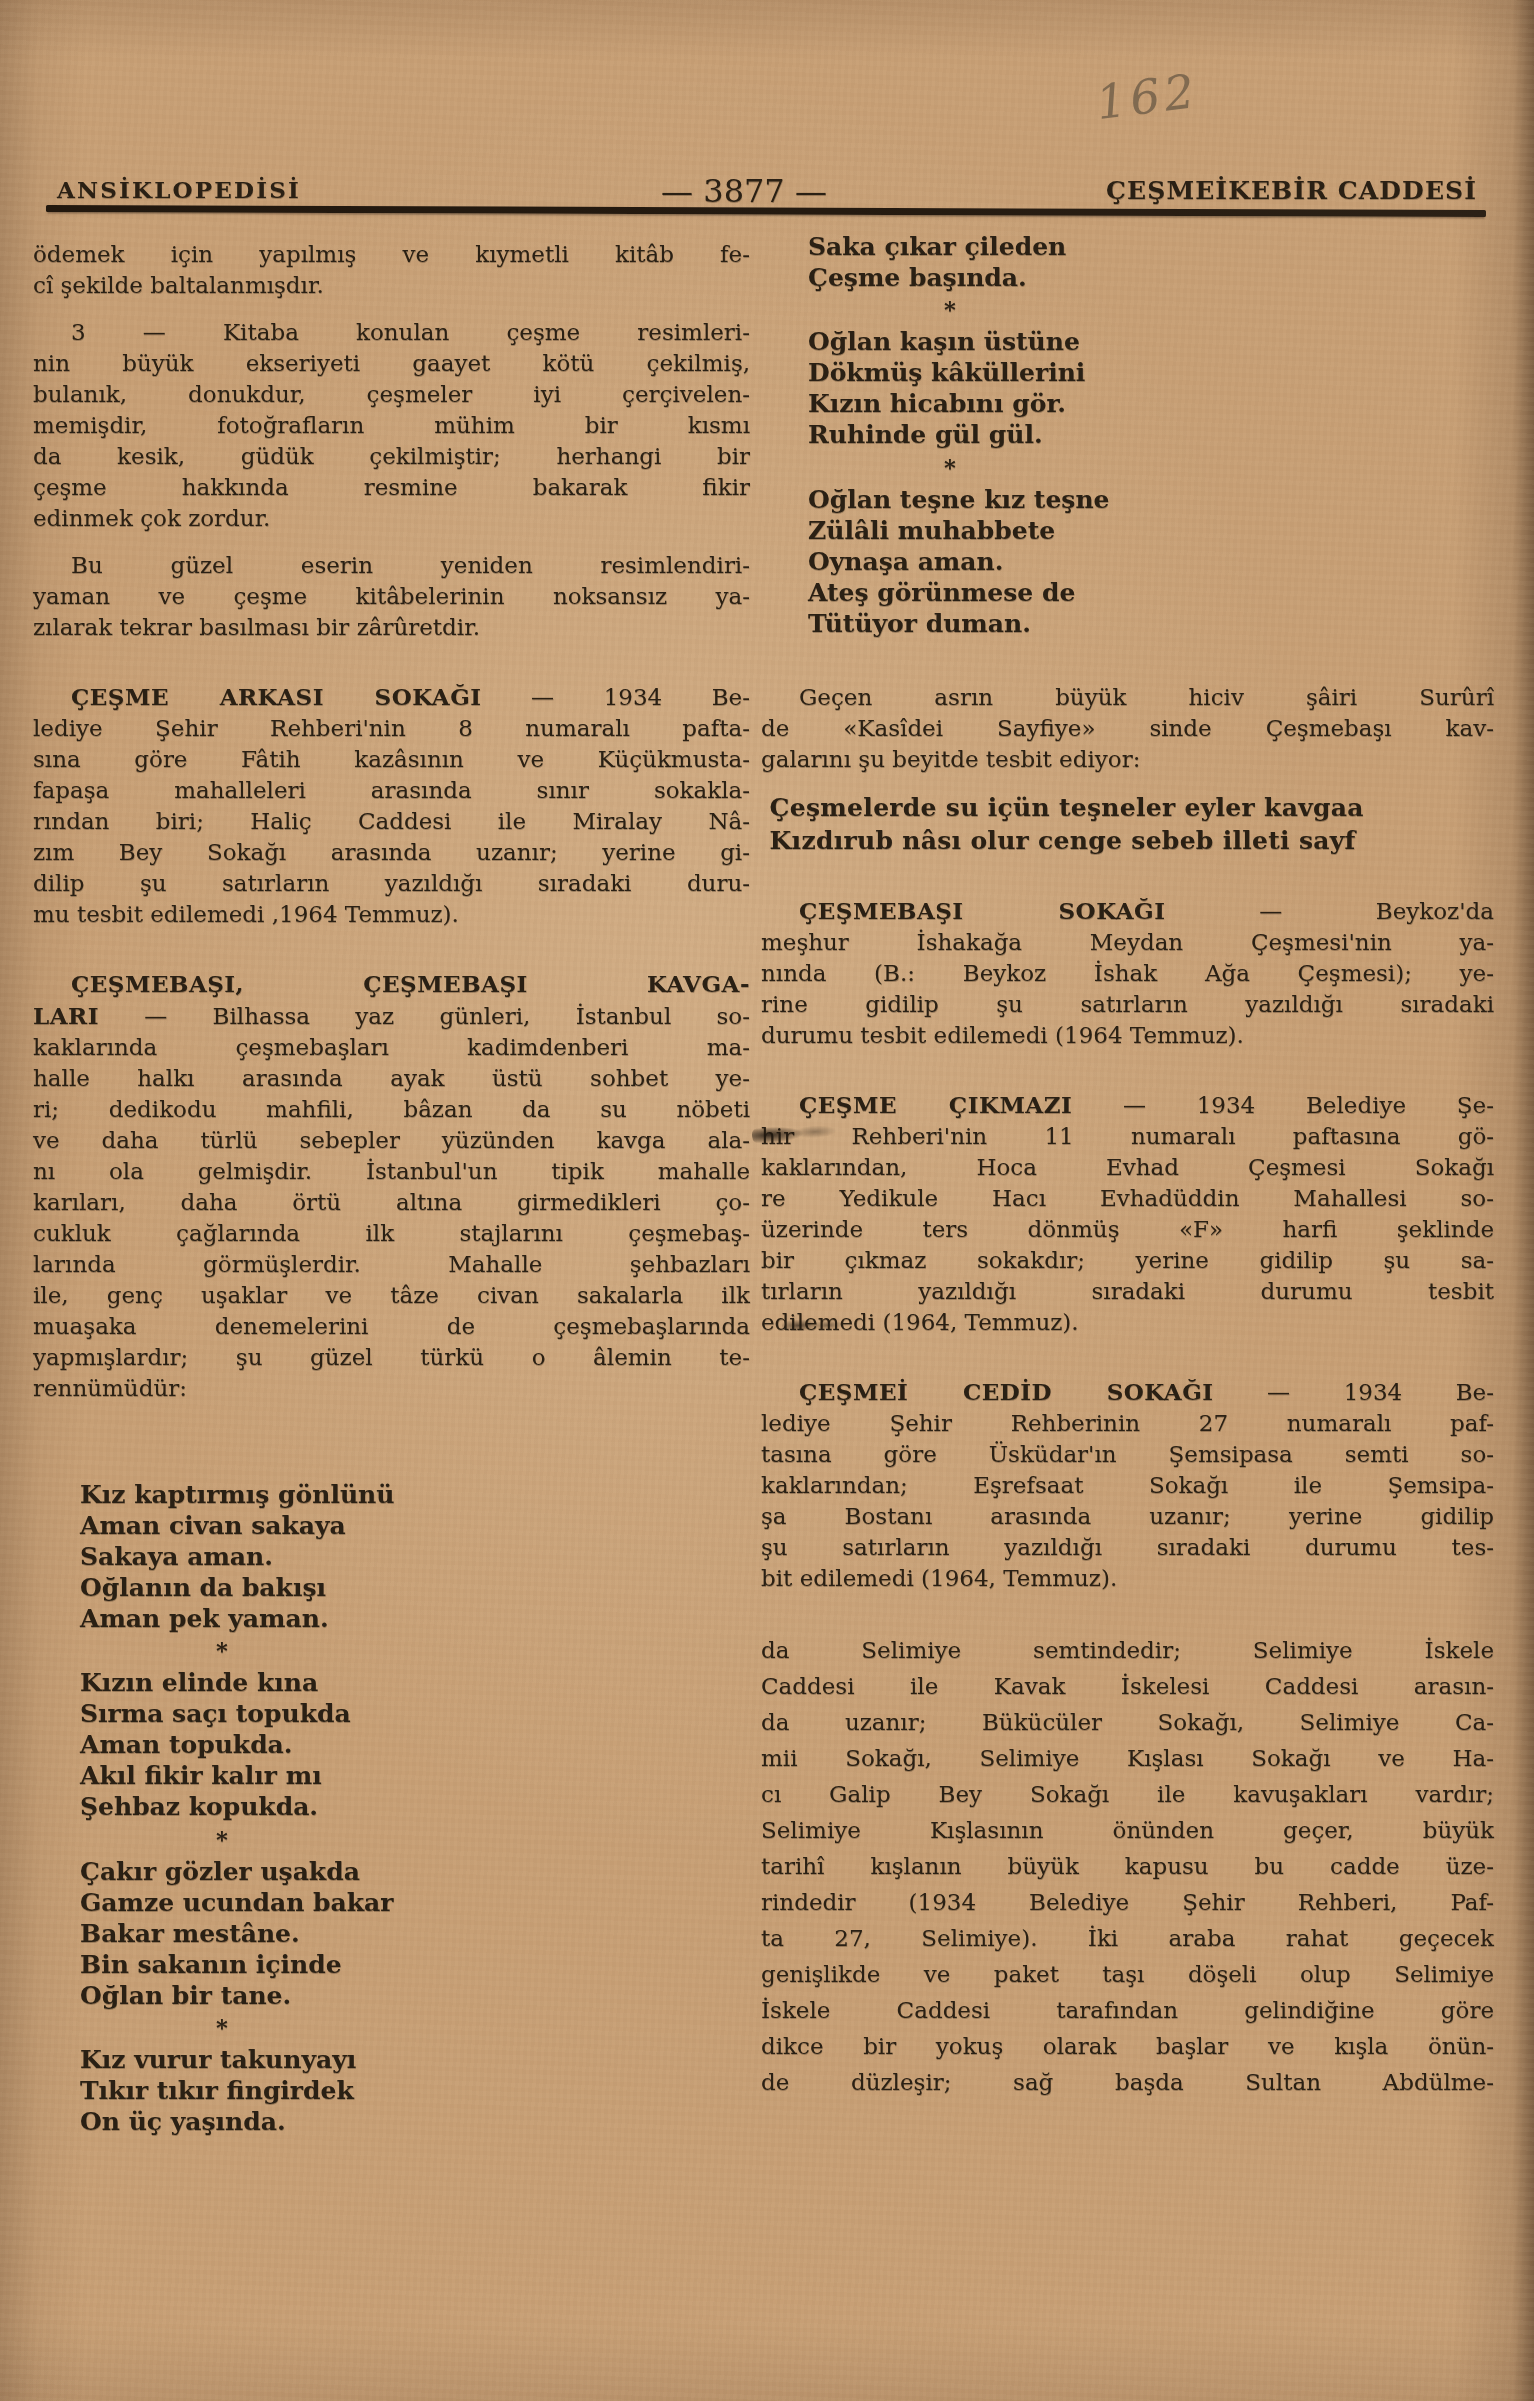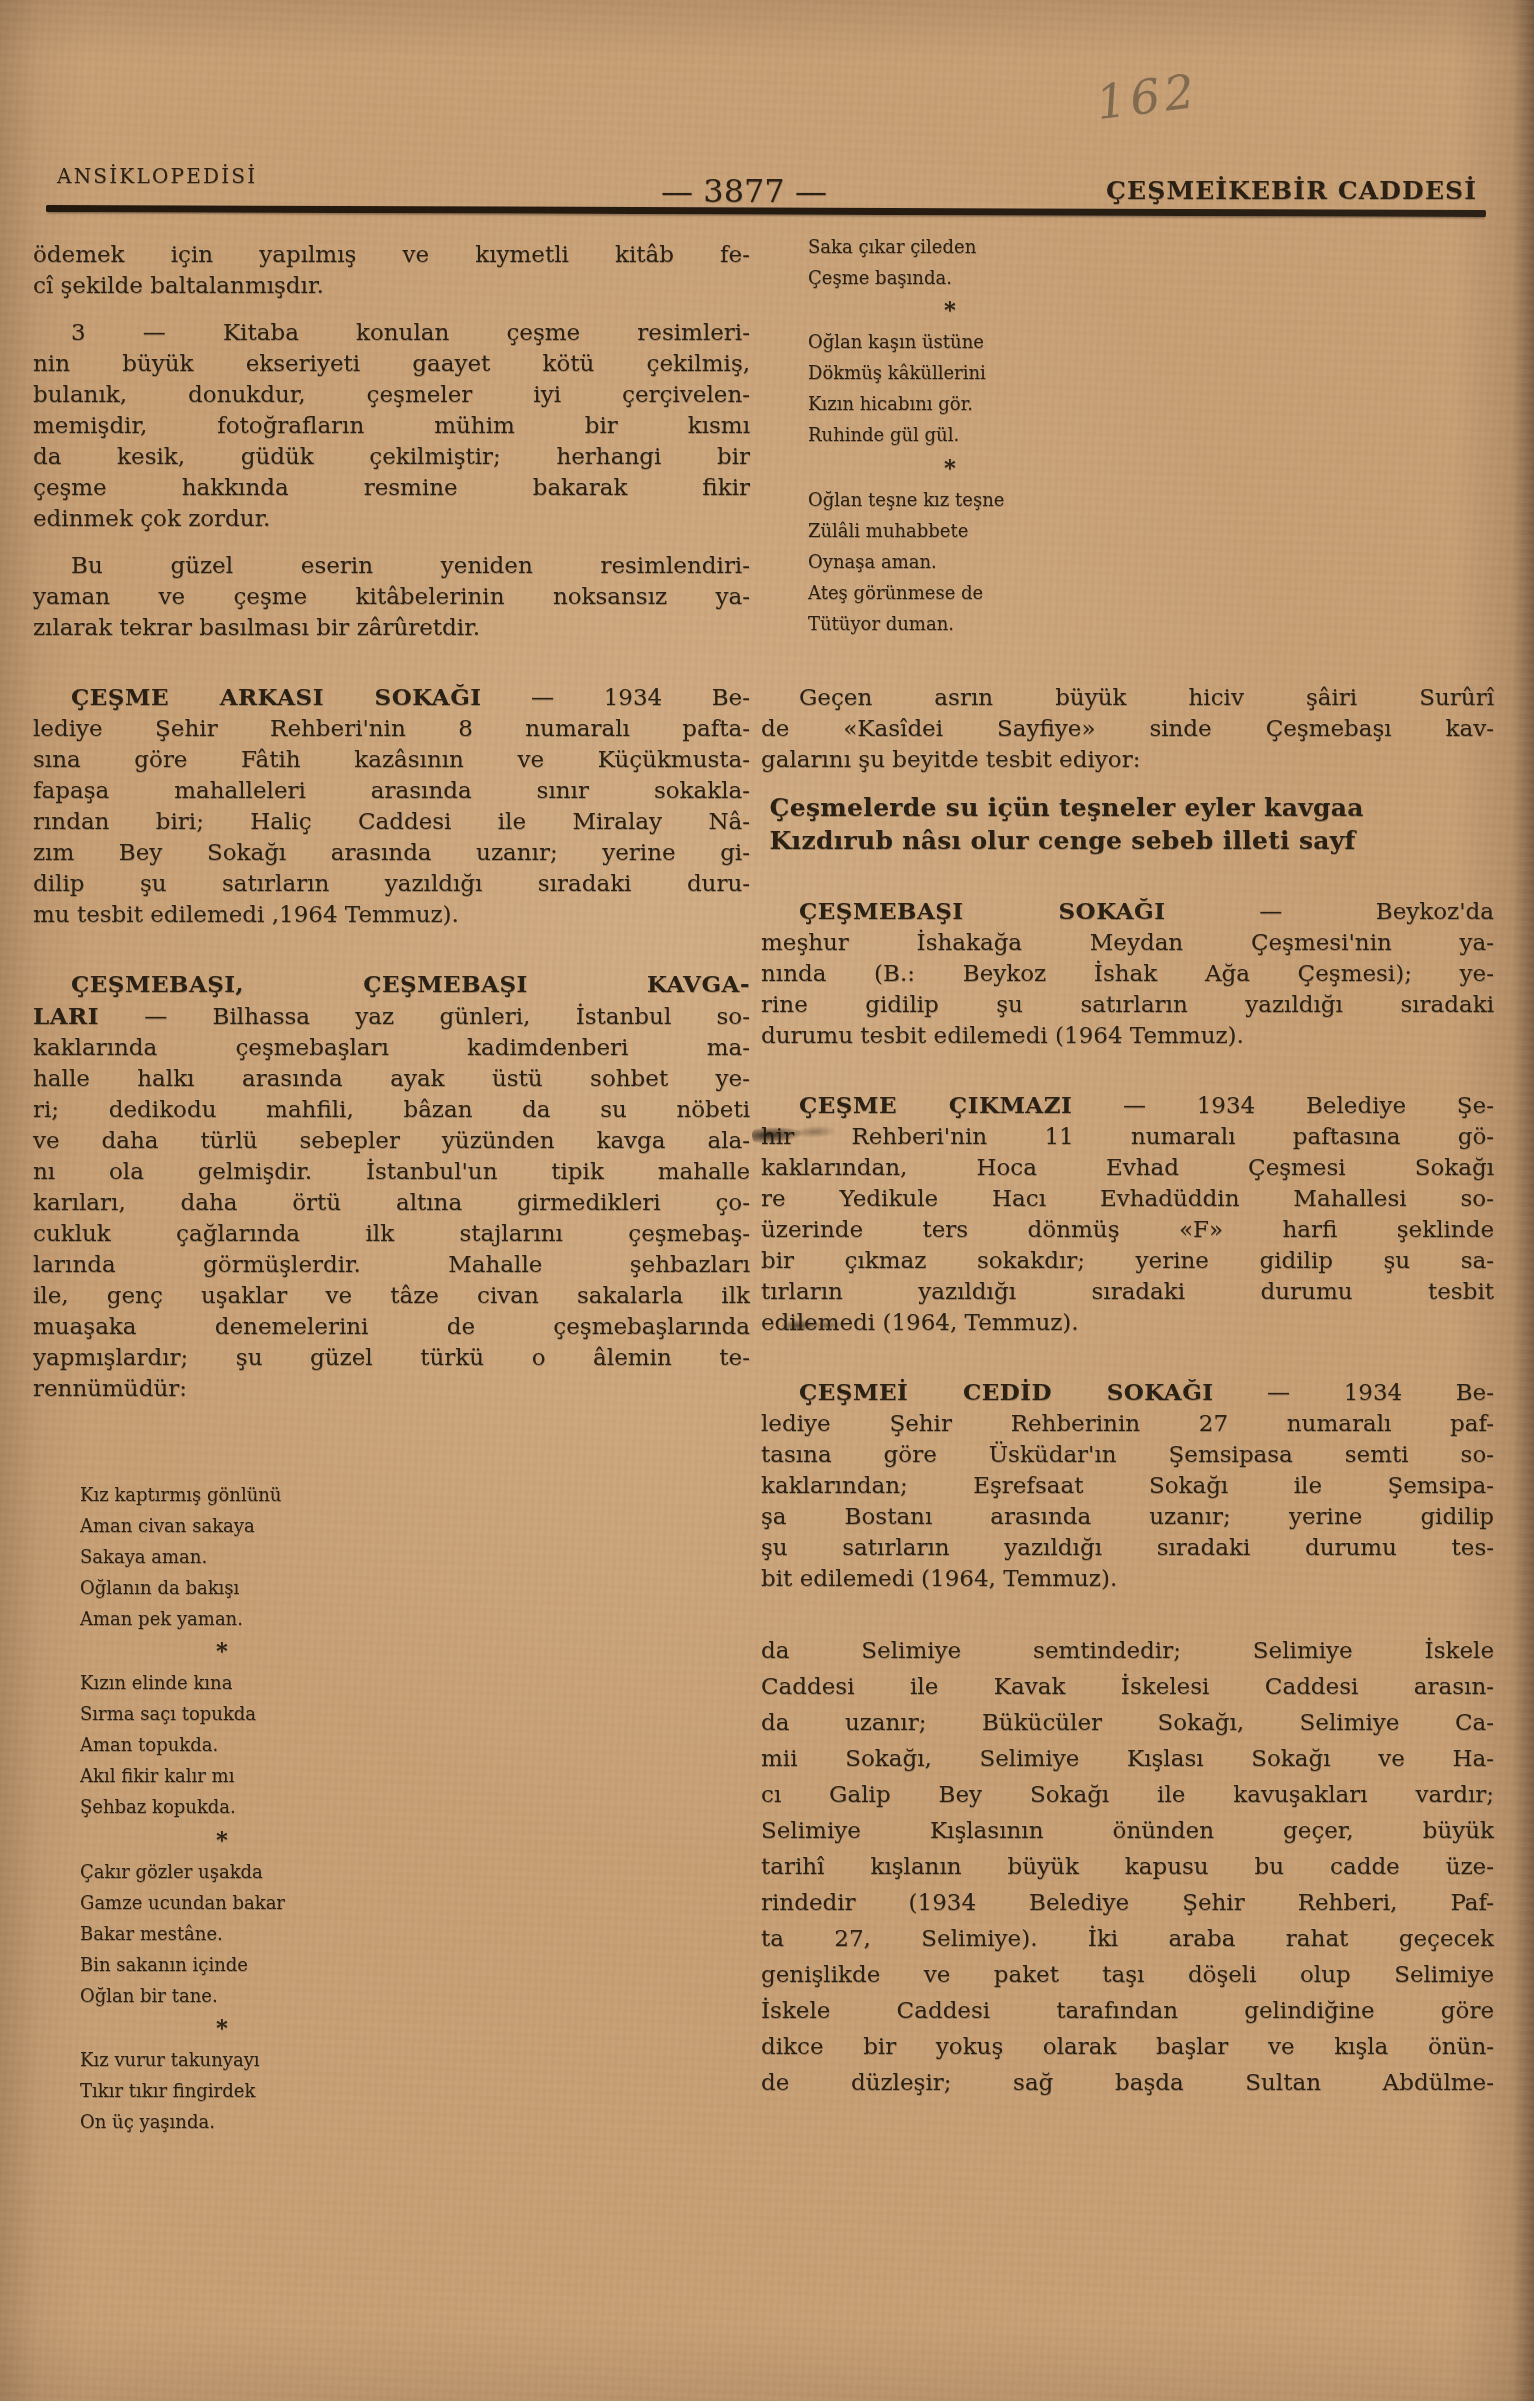--- a/index.html
+++ b/index.html
@@ -22,21 +22,21 @@
     background:
       repeating-linear-gradient(93deg, rgba(120,90,60,0.045) 0 3.8px, rgba(0,0,0,0) 3.8px 7px),
       repeating-linear-gradient(2deg, rgba(232,208,172,0.05) 0 4.8px, rgba(0,0,0,0) 4.8px 9.2px);
   }
   .handwritten{
     position:absolute;left:1096px;top:69px;
     font-size:47px;font-style:italic;letter-spacing:4.3px;
     color:rgba(112,94,72,0.82);transform:rotate(-7deg);
     text-shadow:none;
   }
-  .h-left{position:absolute;left:57px;top:164px;font-size:20px;font-weight:normal;letter-spacing:2.2px;}
+  .h-left{position:absolute;left:57px;top:176px;font-size:23px;font-weight:bold;letter-spacing:2.2px;}
   .h-center{position:absolute;left:620px;top:172px;width:248px;text-align:center;font-size:32px;}
   .h-right{position:absolute;right:57px;top:176px;font-size:25px;font-weight:bold;letter-spacing:1.1px;}
   .rule{
     position:absolute;left:46px;top:205px;width:1440px;height:6.5px;border-radius:1.6px;
     background:linear-gradient(90deg,#22180e 0%,#241a10 55%,#2c2116 100%);
     transform:rotate(0.2deg);transform-origin:left center;
     box-shadow:0 3.2px 1.6px -1.6px rgba(36,26,16,0.35);
   }
   .col{position:absolute;top:231px;font-size:23px;}
   .col-left{left:33px;width:717px;margin-top:8px;}
@@ -44,21 +44,21 @@
   .block{margin:0 0 16px 0;}
   .col .block:first-child{margin-top:0;}
   .block.has-lead{margin-top:38px;}
   .block.poem{margin-top:75px;margin-bottom:43px;}
   .line{line-height:31px;text-align:justify;text-align-last:justify;}
   .line.first{text-indent:38px;}
   .line.last{text-align-last:left;}
   .block.loose .line{line-height:36px;}
   .lead{font-weight:bold;letter-spacing:0.5px;}
   .block.poem .line{
-    font-weight:normal;font-size:18px;line-height:31px;padding-left:47px;
+    font-weight:bold;font-size:25px;line-height:31px;padding-left:47px;
     text-align:center;text-align-last:left;text-indent:0;
   }
   .block.poem .star{
     font-weight:bold;font-size:22.6px;line-height:27px;margin:3.2px 0;
     padding-left:183px;
   }
   .block.couplet{margin-top:16px;}
   .block.couplet .line{
     font-weight:bold;font-size:25px;line-height:33px;padding-left:8.6px;
     text-align:left;text-align-last:left;text-indent:0;letter-spacing:0.3px;

